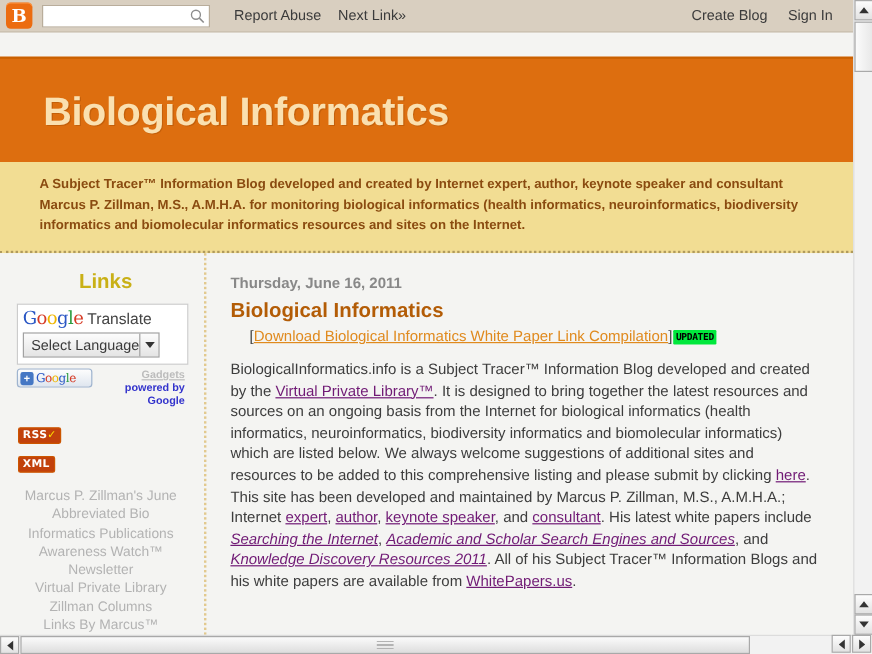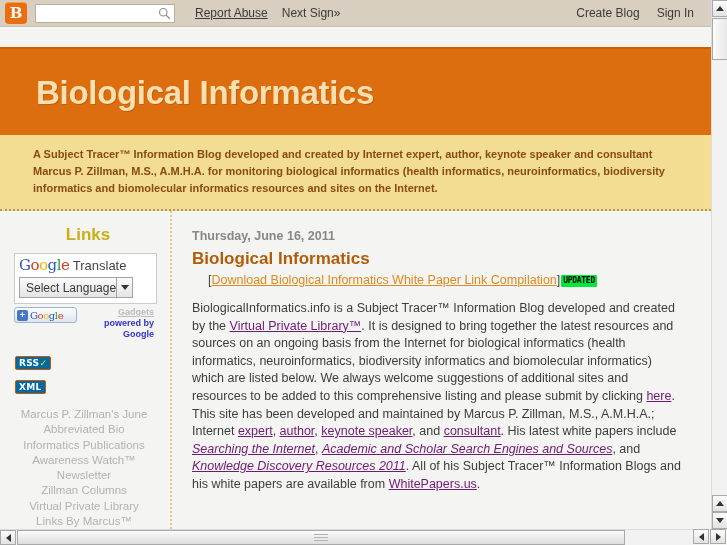--- a/index.html
+++ b/index.html
@@ -64,21 +64,21 @@
     width: 13px; height: 13px;
   }
   .navlink {
     margin-left: 14px;
     font-size: 12px;
     color: #3b3b3b;
     text-decoration: none;
     white-space: nowrap;
     flex: 0 0 auto;
   }
-  .navlink.first { margin-left: 20px; text-decoration: underline; }
+  .navlink.first { margin-left: 20px; }
   #navspacer { flex: 1 1 auto; }
   .navlink.right { margin-left: 0; margin-right: 17px; }
 
   
   #gap {
     position: absolute; top: 28px; left: 0;
     width: 711px; height: 19px;
     background: #f4f4f2;
   }
 
@@ -215,21 +215,21 @@
   }
   .gt-credit .grey { color: #bcbcbc; text-decoration: underline; }
   .gt-credit .blue { color: #3333cc; }
 
   .feedbadge {
     margin: 14px 0 0 3px;
     display: inline-block;
     height: 14px;
     border: 1px solid #cc5500;
     border-radius: 2px;
-    background: #0369a1;
+    background: #c2410c;
     color: #ffffff;
     font-size: 9px;
     font-weight: bold;
     font-family: "DejaVu Sans", sans-serif;
     line-height: 12px;
     padding: 0 3px;
     letter-spacing: 0.3px;
   }
   .feedbadge.rss { margin-top: 16px; }
   .feedbadge.xml { margin-top: 10px; }
@@ -369,21 +369,21 @@
       <span class="glyph">B</span>
     </div>
     <div id="navsearch">
       <input type="text" value="" placeholder="" style="">
       <svg class="searchico" viewBox="0 0 16 16">
         <circle cx="6.5" cy="6.5" r="4.6" fill="none" stroke="#8d8d8d" stroke-width="1.4"></circle>
         <line x1="10" y1="10" x2="14.5" y2="14.5" stroke="#8d8d8d" stroke-width="1.6"></line>
       </svg>
     </div>
     <a class="navlink first" href="#">Report Abuse</a>
-    <a class="navlink" href="#">Next Sign»</a>
+    <a class="navlink" href="#">Next Link»</a>
     <div id="navspacer"></div>
     <a class="navlink right" href="#">Create Blog</a>
     <a class="navlink right" href="#">Sign In</a>
   </div>
 
   <div id="gap"></div>
 
   <div id="outer">
 
     <div id="header">
@@ -425,22 +425,22 @@
 
         <div><span class="feedbadge rss"><span>RSS</span><span class="rsstick">✓</span></span></div>
         <div><span class="feedbadge xml"><span>XML</span></span></div>
 
         <div id="sidelinks">
           <a href="#">Marcus P. Zillman's June</a>
           <a href="#">Abbreviated Bio</a>
           <a href="#">Informatics Publications</a>
           <a href="#">Awareness Watch™</a>
           <a href="#">Newsletter</a>
+          <a href="#">Virtual Private Library</a>
           <a href="#">Zillman Columns</a>
-          <a href="#">Virtual Private Library</a>
           <a href="#">Links By Marcus™</a>
         </div>
       </div>
 
       <div id="main">
         <div id="postdate">Thursday, June 16, 2011</div>
         <div id="posttitle">Biological Informatics</div>
         <div id="downloadline"><span>[</span><a href="#">Download Biological Informatics White Paper Link Compilation</a><span>]</span><span class="updated-badge">UPDATED</span></div>
         <p id="bodytext">BiologicalInformatics.info is a Subject Tracer™ Information Blog developed and created by the <a href="#">Virtual Private Library™</a>. It is designed to bring together the latest resources and sources on an ongoing basis from the Internet for biological informatics (health informatics, neuroinformatics, biodiversity informatics and biomolecular informatics) which are listed below. We always welcome suggestions of additional sites and resources to be added to this comprehensive listing and please submit by clicking <a href="#">here</a>. This site has been developed and maintained by Marcus P. Zillman, M.S., A.M.H.A.; Internet <a href="#">expert</a>, <a href="#">author</a>, <a href="#">keynote speaker</a>, and <a href="#">consultant</a>. His latest white papers include <a href="#" class="ital">Searching the Internet</a>, <a href="#" class="ital">Academic and Scholar Search Engines and Sources</a>, and <a href="#" class="ital">Knowledge Discovery Resources 2011</a>. All of his Subject Tracer™ Information Blogs and his white papers are available from <a href="#">WhitePapers.us</a>.</p>
       </div>

